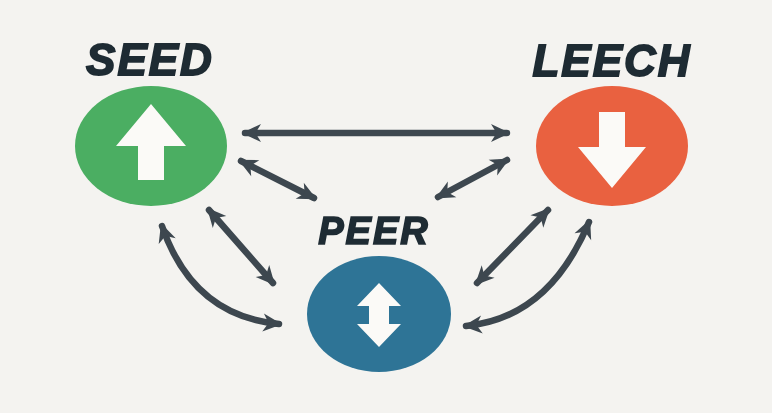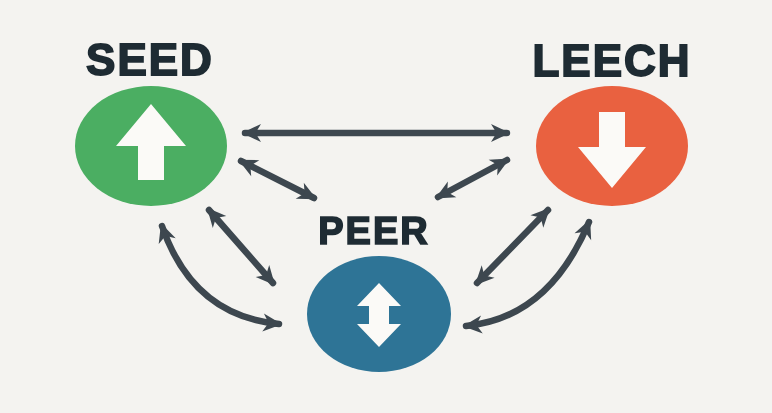--- a/index.html
+++ b/index.html
@@ -7,20 +7,21 @@
     padding: 0;
     width: 772px;
     height: 413px;
     overflow: hidden;
     font-family: "Liberation Sans", sans-serif;
   }
   .stage {
     width: 772px;
     height: 413px;
     position: relative;
+    font-style: italic;
   }
   svg { display: block; }
   .node-label {
     font-family: "Liberation Sans", "DejaVu Sans", sans-serif;
     font-weight: bold;
     letter-spacing: 2px;
     paint-order: stroke;
   }
   .link {
     fill: none;

